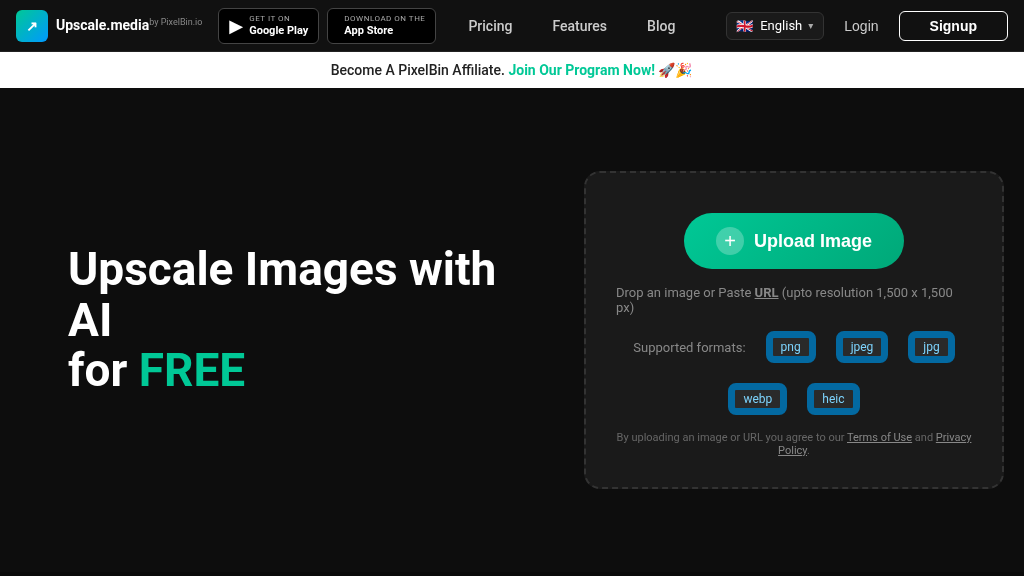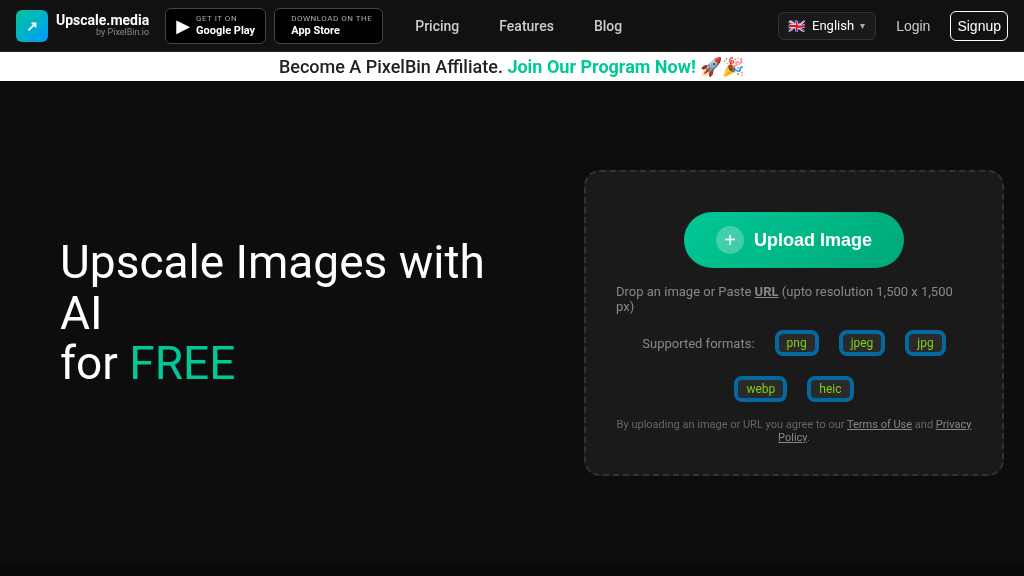--- a/index.html
+++ b/index.html
@@ -37,23 +37,22 @@
       border-radius: 6px;
       display: flex;
       align-items: center;
       justify-content: center;
       font-size: 14px;
       font-weight: bold;
       color: #fff;
     }
     .logo-text {
       display: flex;
-      flex-direction: column;
+      flex-direction: row;
       line-height: 1.1;
-      align-items: flex-end;
     }
     .logo-title {
       font-size: 14px;
       font-weight: 700;
       color: #fff;
     }
     .logo-subtitle {
       font-size: 9px;
       color: #888;
     }
@@ -141,33 +140,33 @@
       font-size: 14px;
       font-weight: 500;
       padding: 6px 12px;
       cursor: pointer;
     }
     .btn-signup {
       background: transparent;
       border: 1.5px solid #fff;
       color: #fff;
       font-size: 14px;
-      font-weight: 400;
-      padding: 6px 6px;
+      font-weight: 700;
+      padding: 6px 30px;
       border-radius: 6px;
       cursor: pointer;
     }
 
     
     .affiliate-banner {
       background: #fff;
       color: #222;
       text-align: center;
-      padding: 4px;
-      font-size: 18px;
+      padding: 10px;
+      font-size: 14px;
       font-weight: 500;
     }
     .affiliate-banner .affiliate-link {
       color: #00c896;
       font-weight: 700;
       cursor: pointer;
       text-decoration: none;
     }
 
     
@@ -180,24 +179,25 @@
     .left-panel {
       flex: 1;
       display: flex;
       flex-direction: column;
       justify-content: center;
       padding: 40px 40px 40px 60px;
     }
 
     .hero-title {
       font-size: 46px;
-      font-weight: 400;
+      font-weight: 700;
       line-height: 1.1;
       color: #fff;
       margin-bottom: 20px;
+      margin-left: 8px;
     }
     .hero-title .free-text {
       color: #00c896;
     }
 
     .hero-desc {
       font-size: 15px;
       color: #ccc;
       line-height: 1.6;
       font-weight: 500;
@@ -263,25 +263,25 @@
       display: flex;
       align-items: center;
       gap: 20px;
       flex-wrap: wrap;
       justify-content: center;
       font-size: 13px;
       color: #888;
     }
     .format-badge {
       background: #2a2a2a;
-      border: 4px solid #0369a1;
+      border: 7px solid #0369a1;
       border-radius: 8px;
       padding: 2px 8px;
       font-size: 12px;
-      color: #84cc16;
+      color: #7dd3fc;
     }
 
     .terms-text {
       font-size: 11px;
       color: #666;
       text-align: center;
     }
     .terms-text .terms-link {
       color: #888;
       text-decoration: underline;

